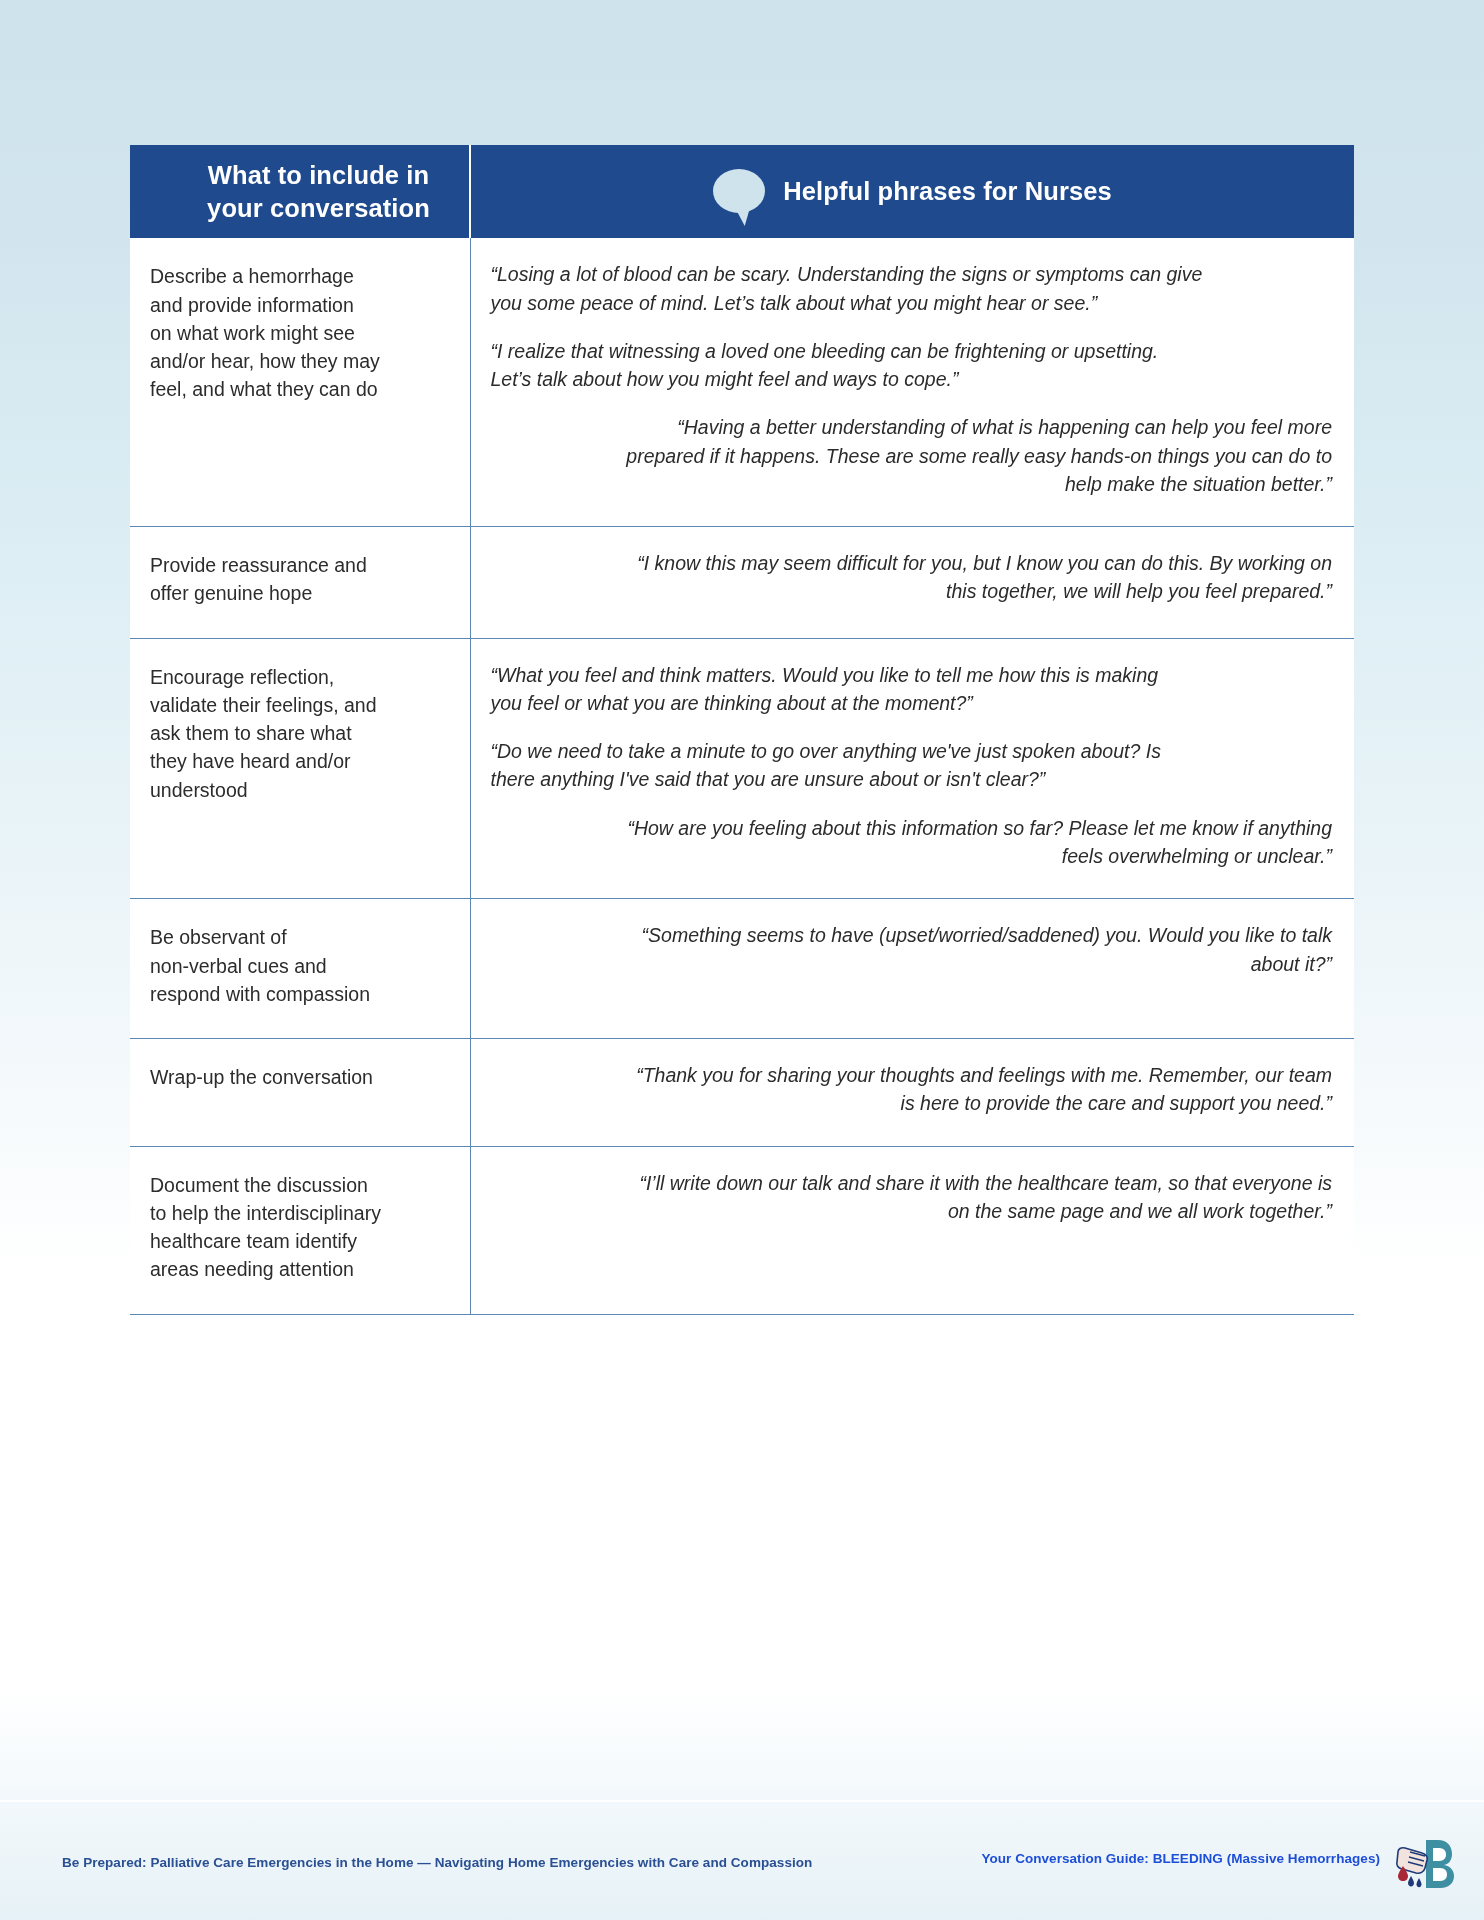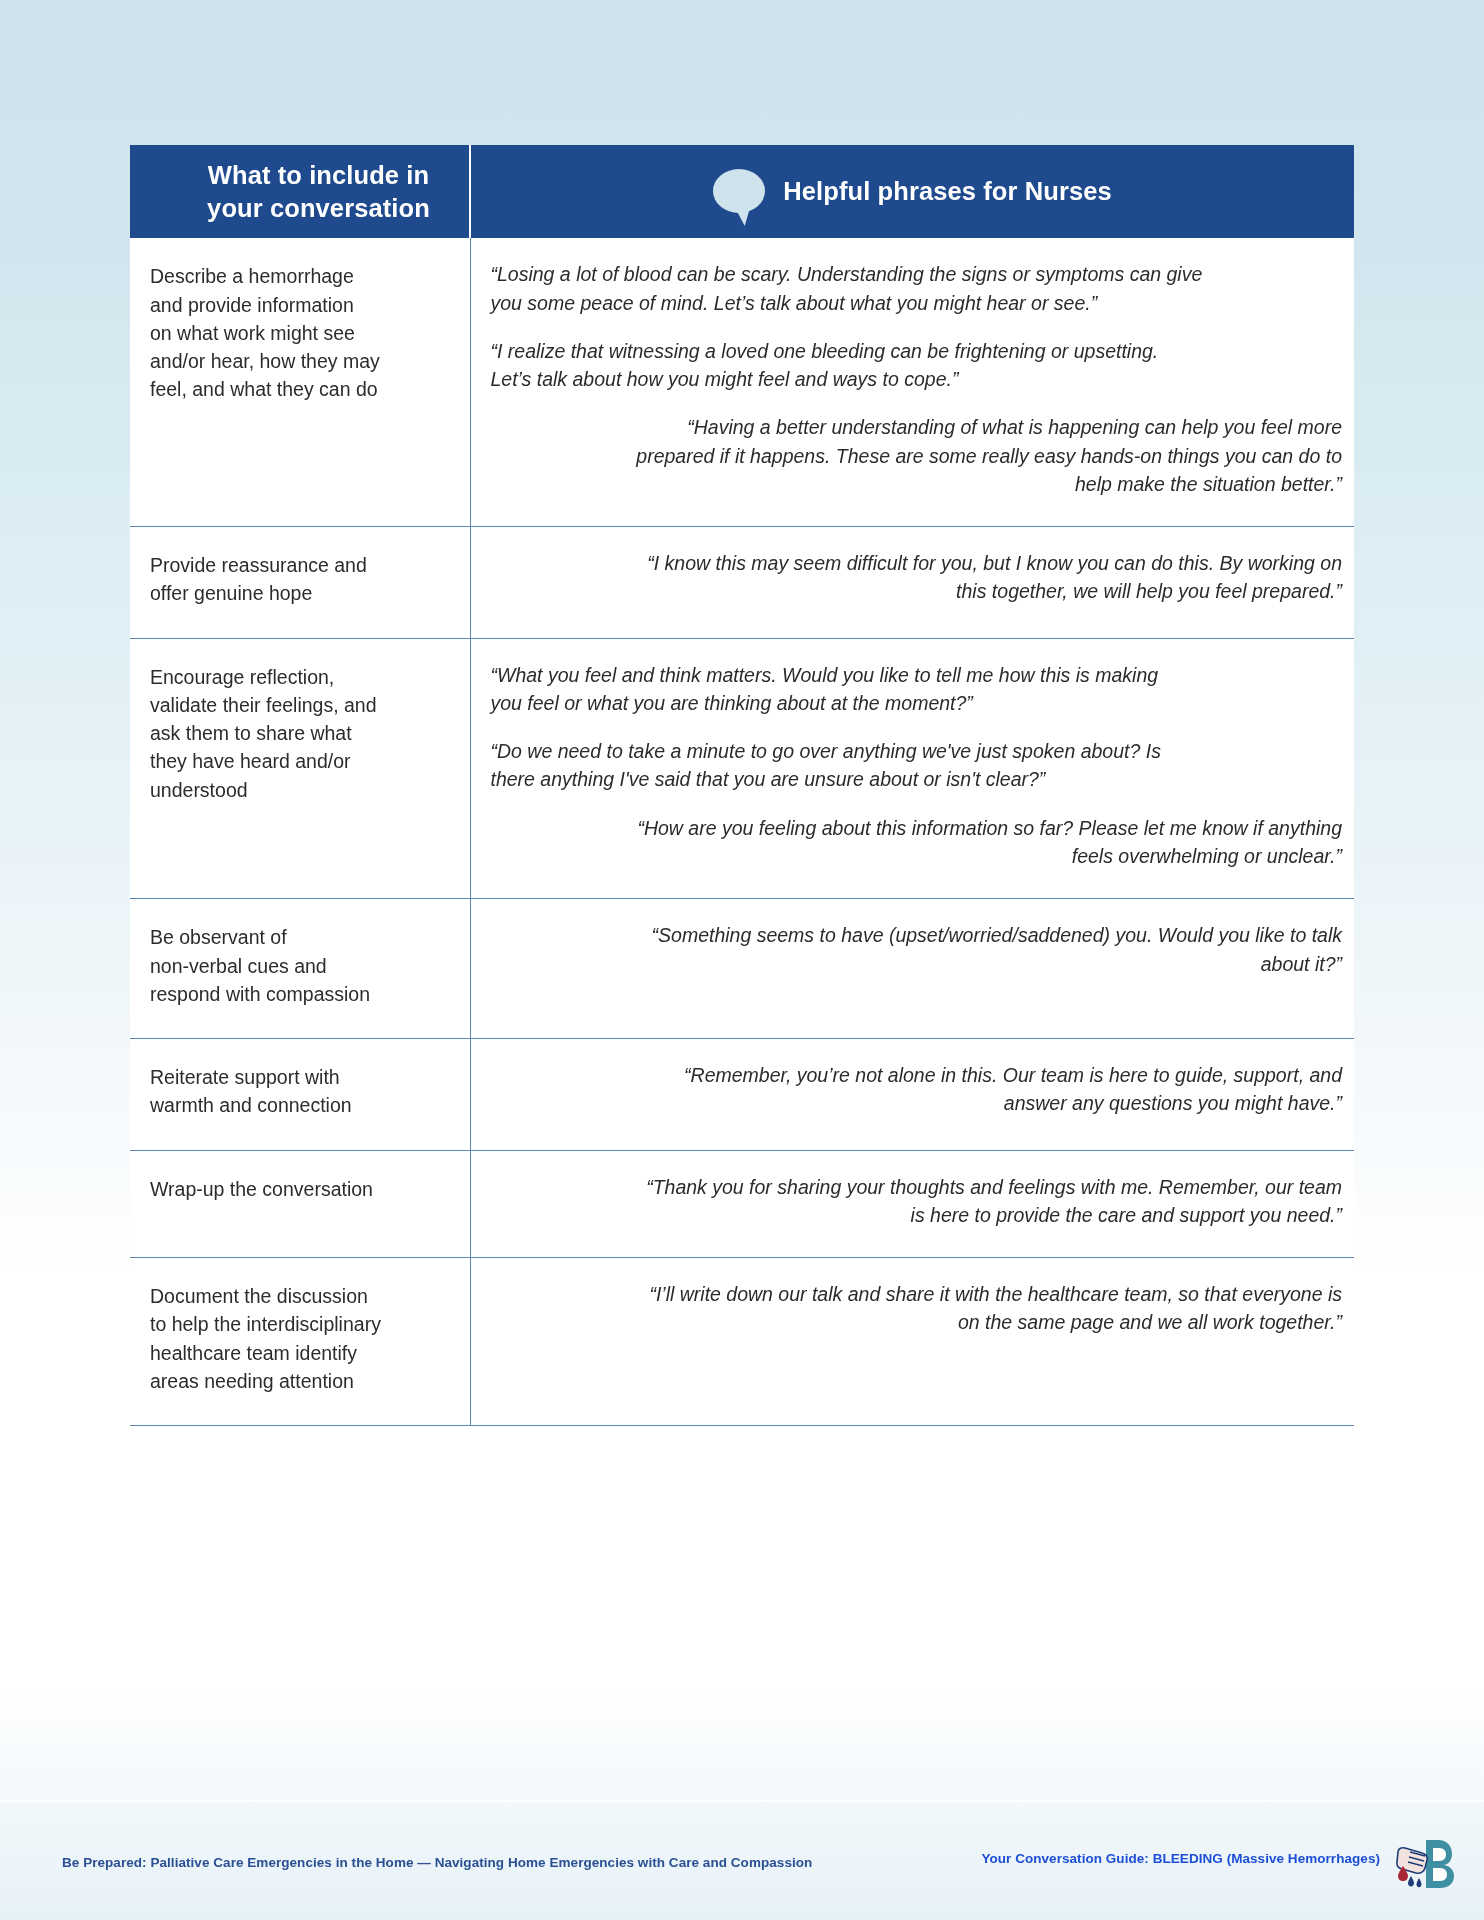--- a/index.html
+++ b/index.html
@@ -117,21 +117,21 @@
     vertical-align: top;
     padding: 24px 24px 30px 20px;
     border-bottom: 1.5px solid #5b87b5;
     border-right: 1.5px solid #5b87b5;
     color: #2c2c2c;
     font-size: 19.5px;
     line-height: 1.45;
   }
   .guide-table td.right-cell {
     vertical-align: top;
-    padding: 22px 12px 28px 20px;
+    padding: 22px 22px 28px 20px;
     border-bottom: 1.5px solid #5b87b5;
     color: #2c2c2c;
   }
   .guide-table tr:first-child td.left-cell,
   .guide-table tr:first-child td.right-cell {
     border-top: 0;
   }
   .left-cell .lc-line {
     display: block;
     white-space: nowrap;
@@ -286,32 +286,20 @@
           </td>
           <td class="right-cell">
             <p class="quote">
               <span class="q-line">“Something seems to have (upset/worried/saddened) you. Would you like to talk</span>
               <span class="q-line">about it?”</span>
             </p>
           </td>
         </tr>
         <tr>
           <td class="left-cell">
-            <span class="lc-line">Reiterate support with</span>
-            <span class="lc-line">warmth and connection</span>
-          </td>
-          <td class="right-cell">
-            <p class="quote">
-              <span class="q-line">“Remember, you’re not alone in this. Our team is here to guide, support, and</span>
-              <span class="q-line">answer any questions you might have.”</span>
-            </p>
-          </td>
-        </tr>
-        <tr>
-          <td class="left-cell">
             <span class="lc-line">Wrap-up the conversation</span>
           </td>
           <td class="right-cell">
             <p class="quote">
               <span class="q-line">“Thank you for sharing your thoughts and feelings with me. Remember, our team</span>
               <span class="q-line">is here to provide the care and support you need.”</span>
             </p>
           </td>
         </tr>
         <tr>

